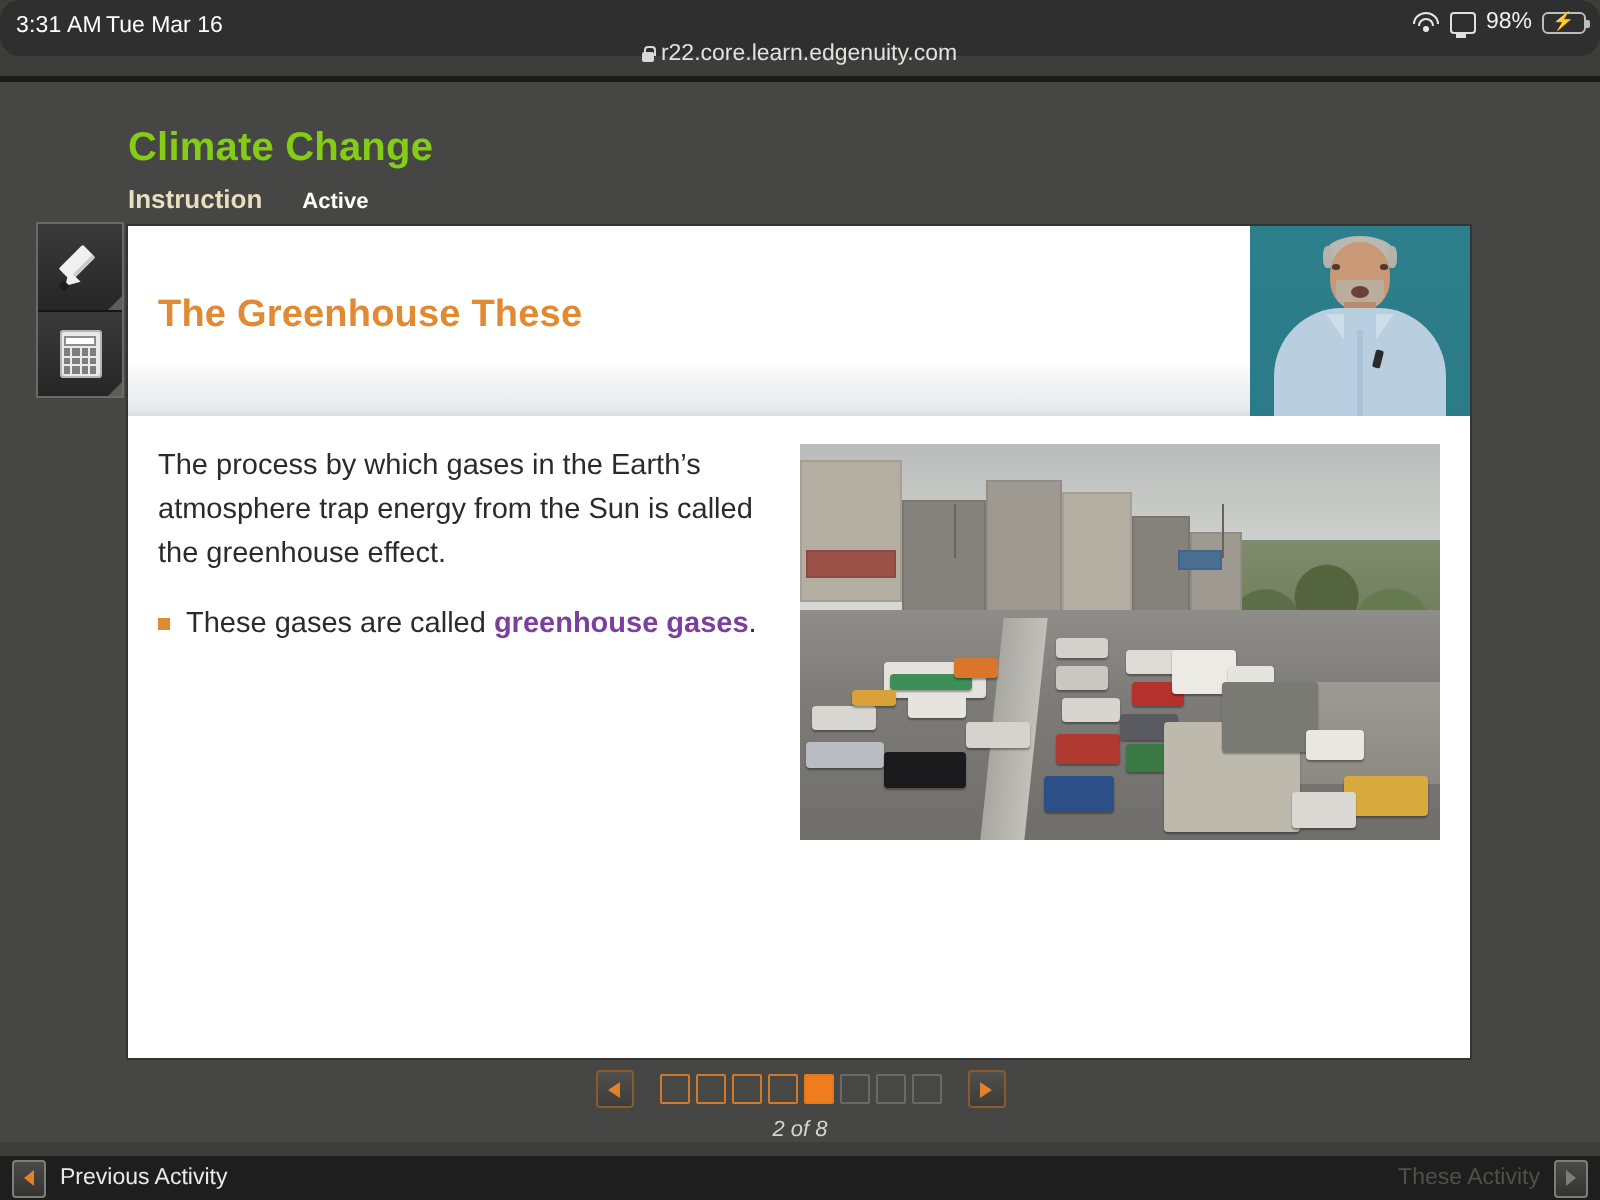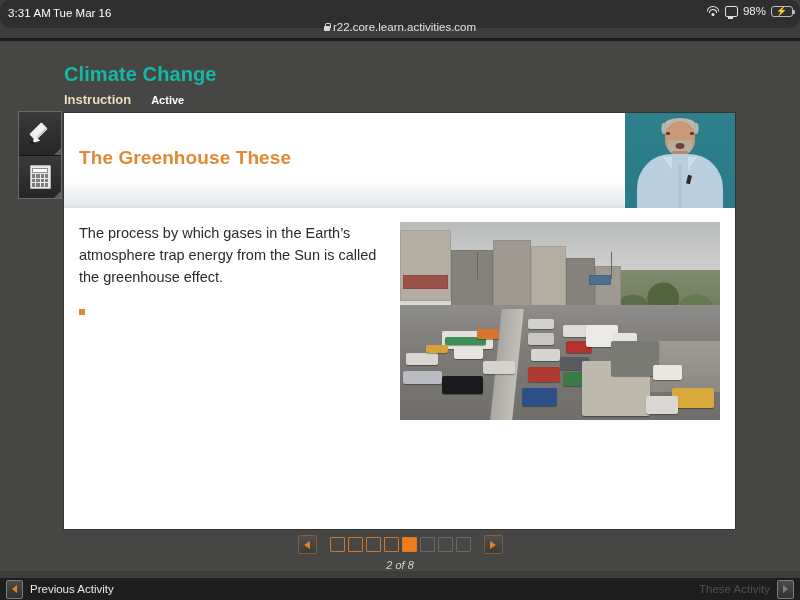--- a/index.html
+++ b/index.html
@@ -101,21 +101,21 @@
 
   
   #page {
     position: absolute; top: 41px; left: 0; width: 800px; height: 530px;
     background: #464644;
   }
 
   
   #lesson-title {
     position: absolute; left: 64px; top: 22px;
-    font-size: 20px; font-weight: bold; color: #14b8a6; letter-spacing: .1px;
+    font-size: 20px; font-weight: bold; color: #84cc16; letter-spacing: .1px;
   }
   #tabs {
     position: absolute; left: 64px; top: 51px;
     display: flex; align-items: baseline; gap: 20px;
   }
   #tab-instruction {
     font-size: 13px; font-weight: bold; color: #e8dfbe;
   }
   #tab-active {
     font-size: 11px; font-weight: bold; color: #ffffff;
@@ -416,21 +416,21 @@
       <span id="sb-batt-pct">98%</span>
       <span class="battery">
         <span class="fill"></span><span class="bolt">⚡</span>
       </span>
     </div>
   </div>
 
   <div id="urlbar">
     <div id="url-wrap">
       <span class="lock-icon"></span>
-      <span id="url-text">r22.core.learn.activities.com</span>
+      <span id="url-text">r22.core.learn.edgenuity.com</span>
     </div>
   </div>
   <div id="chrome-edge"></div>
 
   <div id="page">
 
     <div id="lesson-title">Climate Change</div>
 
     <div id="tabs">
       <span id="tab-instruction">Instruction</span>
@@ -486,20 +486,21 @@
           <span class="mic"></span>
         </div>
       </div>
 
       <div id="slide-body">
 
         <div id="body-text">
           <div id="para">The process by which gases in the Earth’s atmosphere trap energy from the Sun is called the greenhouse effect.</div>
           <div id="bullet-row">
             <span class="bullet-sq"></span>
+            <div id="bullet-text"><span>These gases are called </span><b>greenhouse gases</b><span>.</span></div>
           </div>
         </div>
 
         <div id="photo">
           <span class="sky"></span>
           <span class="trees"></span>
 
           <span class="bld light" style="left:0;top:4%;width:16%;height:36%"></span>
           <span class="bld red" style="left:1%;top:27%;width:14%;height:7%"></span>
           <span class="bld dark" style="left:16%;top:14%;width:13%;height:30%"></span>

